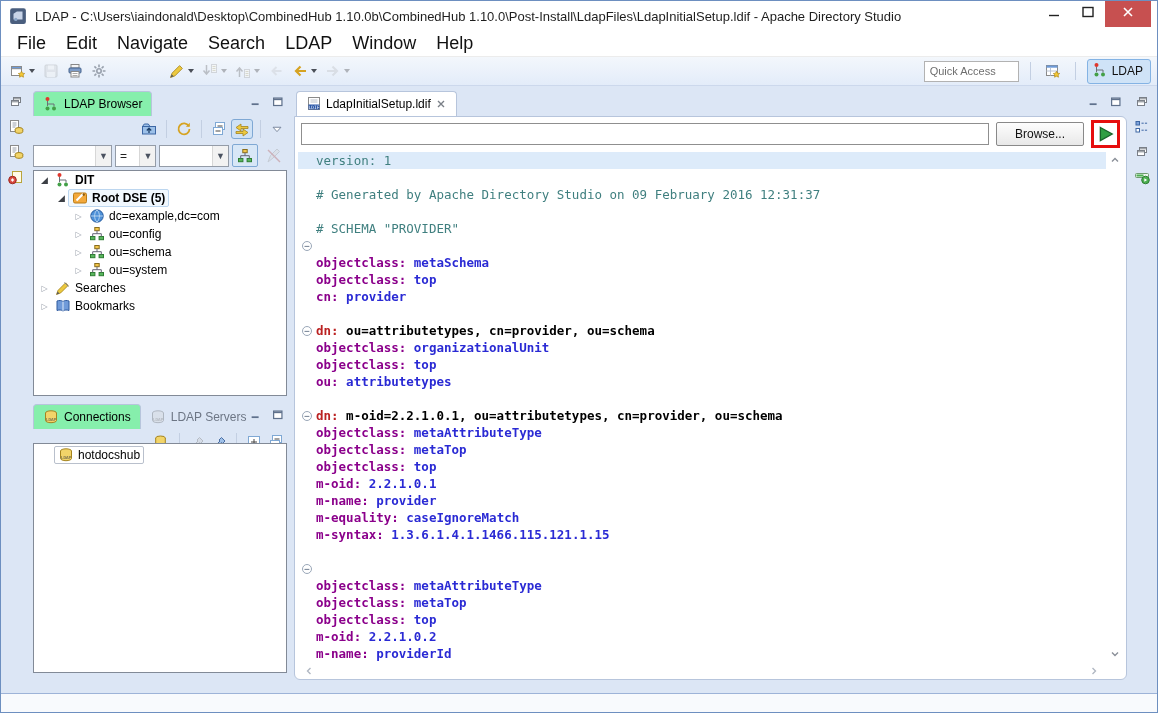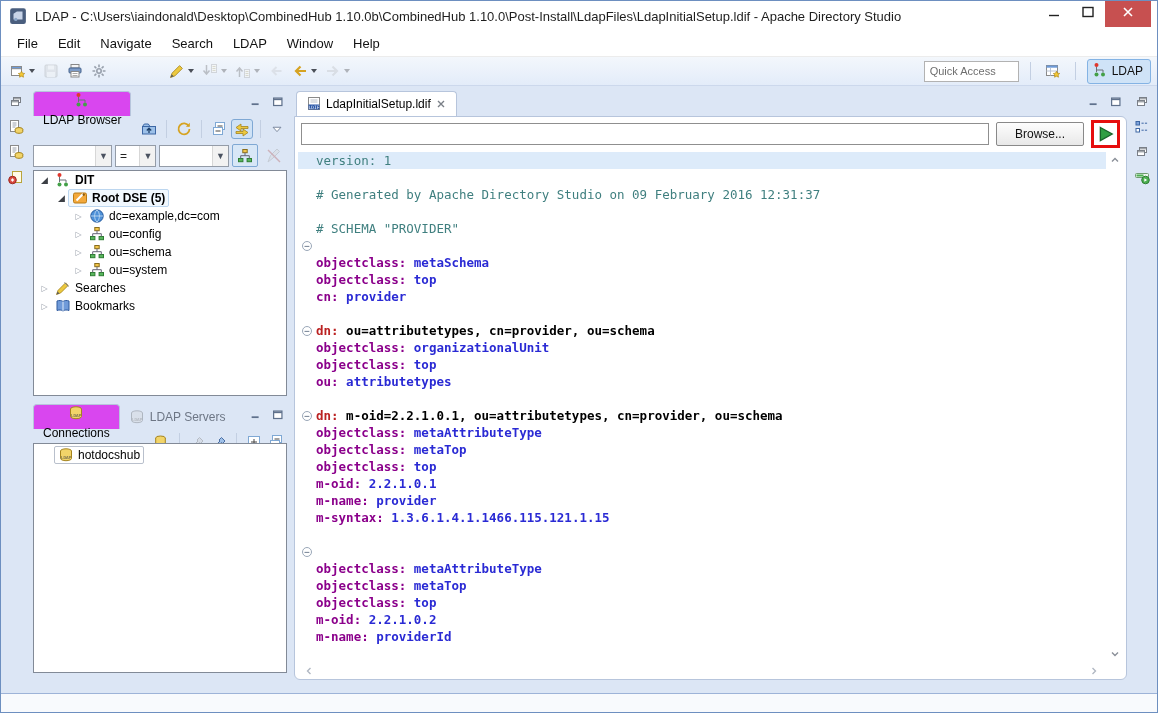--- a/index.html
+++ b/index.html
@@ -13,21 +13,21 @@
   .titlebar { position:absolute; top:0; left:0; right:0; height:30px; background:#fff;
     display:flex; align-items:center; padding-left:8px; }
   .app-icon { width:18px; height:18px; margin-right:8px; }
   .title-text { font-size:13px; color:#1e1e1e; white-space:nowrap; }
   .win-controls { position:absolute; right:6px; top:0; display:flex; height:26px; }
   .win-btn { width:34px; height:26px; display:flex; align-items:center; justify-content:center; cursor:default; }
   .win-btn.close { width:46px; background:var(--close-red); }
   
   .menubar { position:absolute; top:30px; left:0; right:0; height:26px; background:#fff;
     display:flex; align-items:center; padding-left:6px; border-bottom:1px solid #ececec; }
-  .menu-item { font-size:13px; color:#111; padding:3px 10px; }
+  .menu-item { font-size:18px; color:#111; padding:3px 10px; }
   
   .toolbar { position:absolute; top:56px; left:0; right:0; height:29px;
     background:linear-gradient(#f3f7fc,#e3ecf9); border-bottom:1px solid #ccd8ec;
     display:flex; align-items:center; padding:0 6px; }
   .tb-group { display:flex; align-items:center; gap:2px; }
   .tb-spacer { width:56px; }
   .tb-btn { display:flex; align-items:center; padding:2px 3px; border-radius:3px; }
   .tb-btn .ic svg { display:block; }
   .tb-btn.disabled { opacity:.38; filter:grayscale(60%); }
   .tb-btn.toggled { background:#cfe2f6; border:1px solid #7fa8d4; padding:1px 2px; }
@@ -43,22 +43,22 @@
   
   .side-strip { position:absolute; top:85px; height:607px; display:flex; flex-direction:column;
     align-items:center; padding-top:8px; gap:9px; }
   .side-strip.left { left:0; width:29px; }
   .side-strip.right { right:0; width:31px; }
   .strip-icon svg { display:block; }
   
   .view { position:absolute; }
   .view-tabs { position:relative; height:25px; display:flex; align-items:flex-end; padding-left:2px; }
   .vtab { display:flex; align-items:center; gap:5px; height:25px; padding:0 9px; font-size:12px; color:#6d7685; }
-  .vtab.active { background:#d946ef; border:1px solid #b7c5dc; border-bottom:none;
-    border-radius:4px 4px 0 0; color:#000;flex-direction:column; }
+  .vtab.active { background:#86efac; border:1px solid #b7c5dc; border-bottom:none;
+    border-radius:4px 4px 0 0; color:#000; }
   .vtab .ic svg { display:block; }
   .vtab.inactive .ic { opacity:.55; }
   .view-minmax { position:absolute; right:4px; top:4px; display:flex; gap:8px; }
   .view-minmax span svg { display:block; }
   .view-toolbar { height:26px; display:flex; align-items:center; justify-content:flex-end;
     gap:2px; padding-right:3px; }
   .view-toolbar .tb-btn { padding:1px 2px; }
   .filter-row { height:27px; display:flex; align-items:center; gap:3px; padding:0 2px; }
   .combo { height:22px; background:#fff; border:1px solid #949ca8; display:flex; align-items:center;
     font-size:12px; color:#222; position:relative; padding-left:4px; }
@@ -761,20 +761,24 @@
             <div class="lnrow">
               <span class="foldcol"></span>
               <span class="code"><span class="an">m-oid:</span><span class="av"> 2.2.1.0.1</span></span>
             </div>
             <div class="lnrow">
               <span class="foldcol"></span>
               <span class="code"><span class="an">m-name:</span><span class="av"> provider</span></span>
             </div>
             <div class="lnrow">
               <span class="foldcol"></span>
+              <span class="code"><span class="an">m-equality:</span><span class="av"> caseIgnoreMatch</span></span>
+            </div>
+            <div class="lnrow">
+              <span class="foldcol"></span>
               <span class="code"><span class="an">m-syntax:</span><span class="av"> 1.3.6.1.4.1.1466.115.121.1.15</span></span>
             </div>
             <div class="lnrow">
               <span class="foldcol"></span>
               <span class="code">&nbsp;</span>
             </div>
             <div class="lnrow">
               <span class="foldcol">
                 <span class="foldm">−</span>
               </span>

